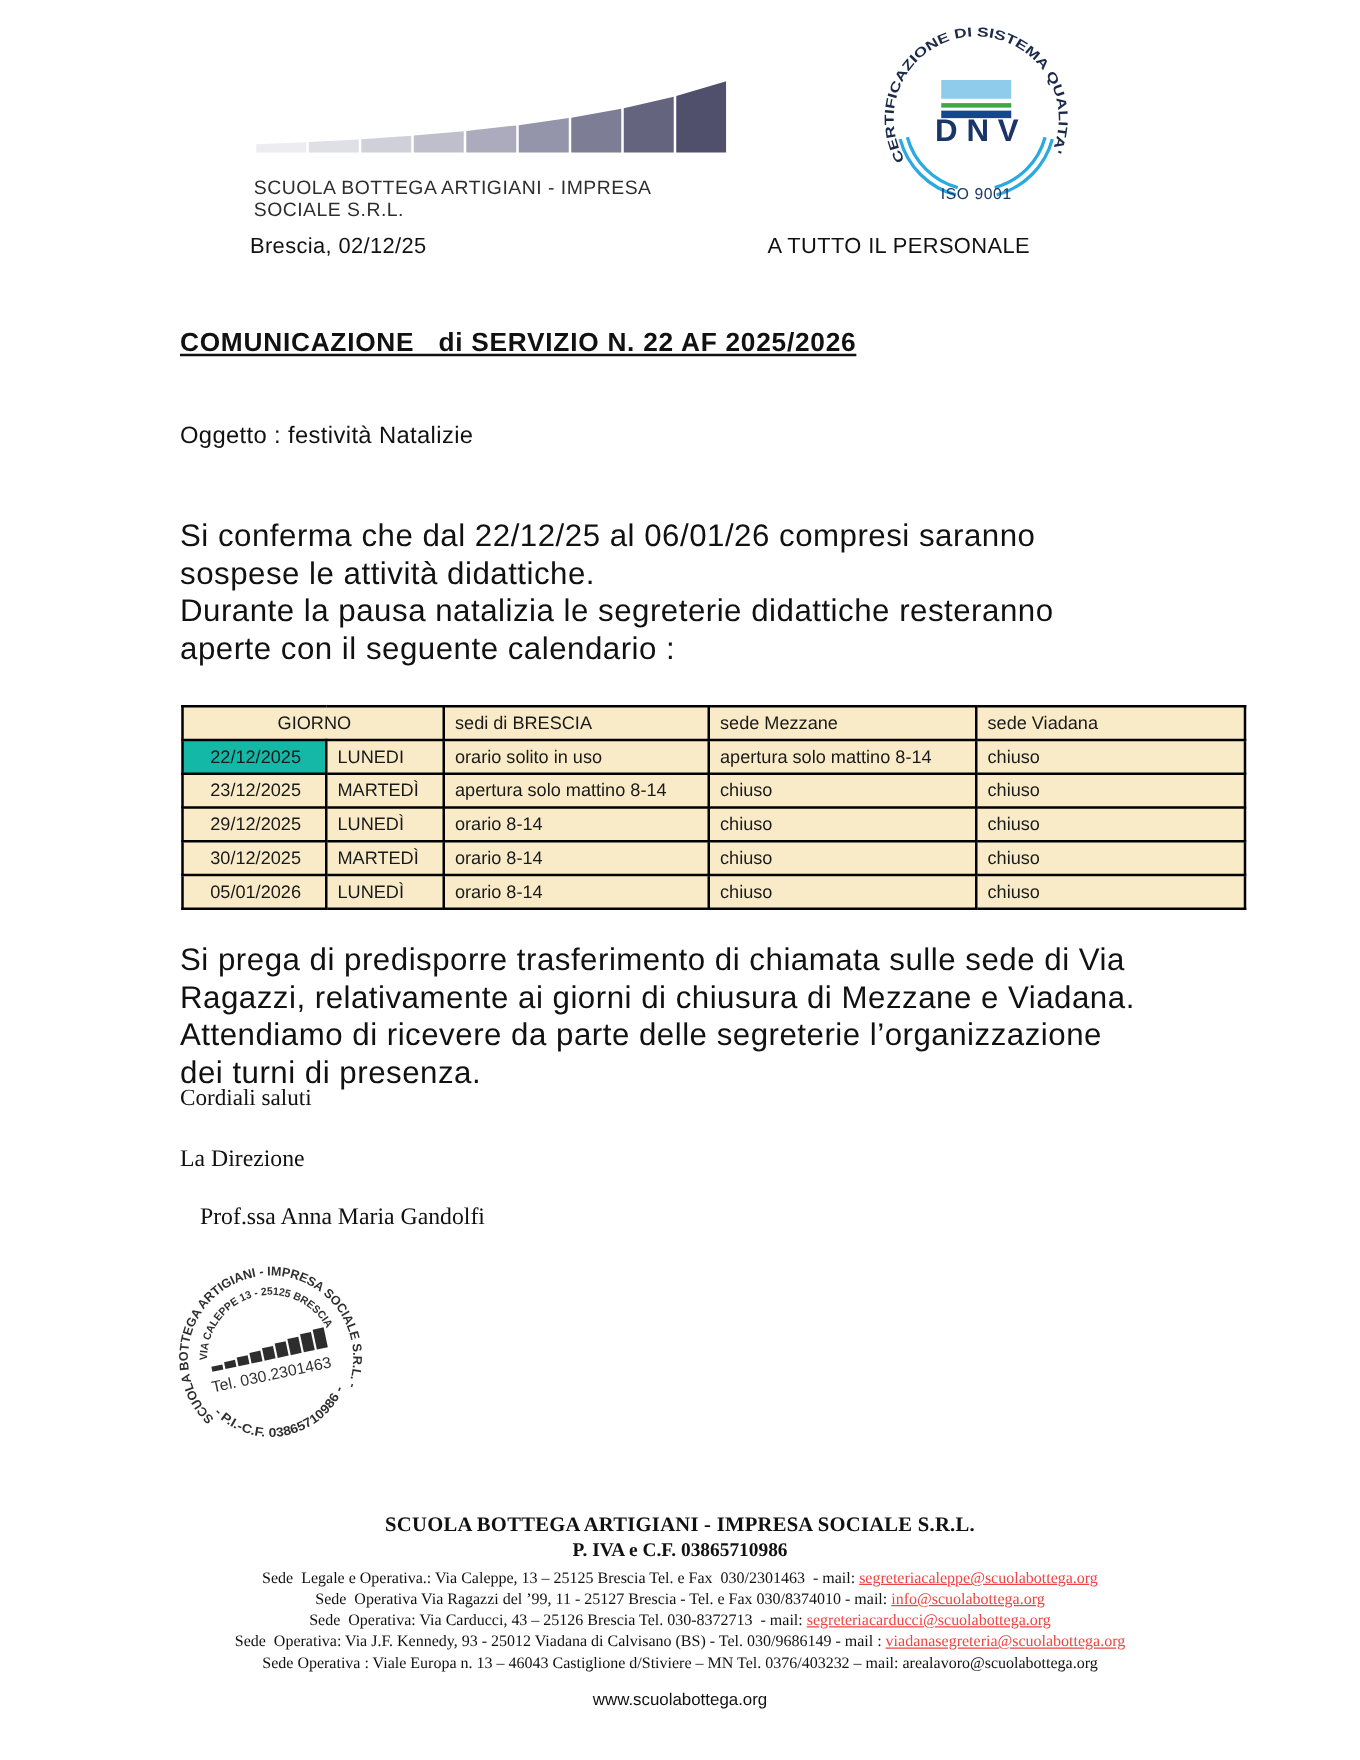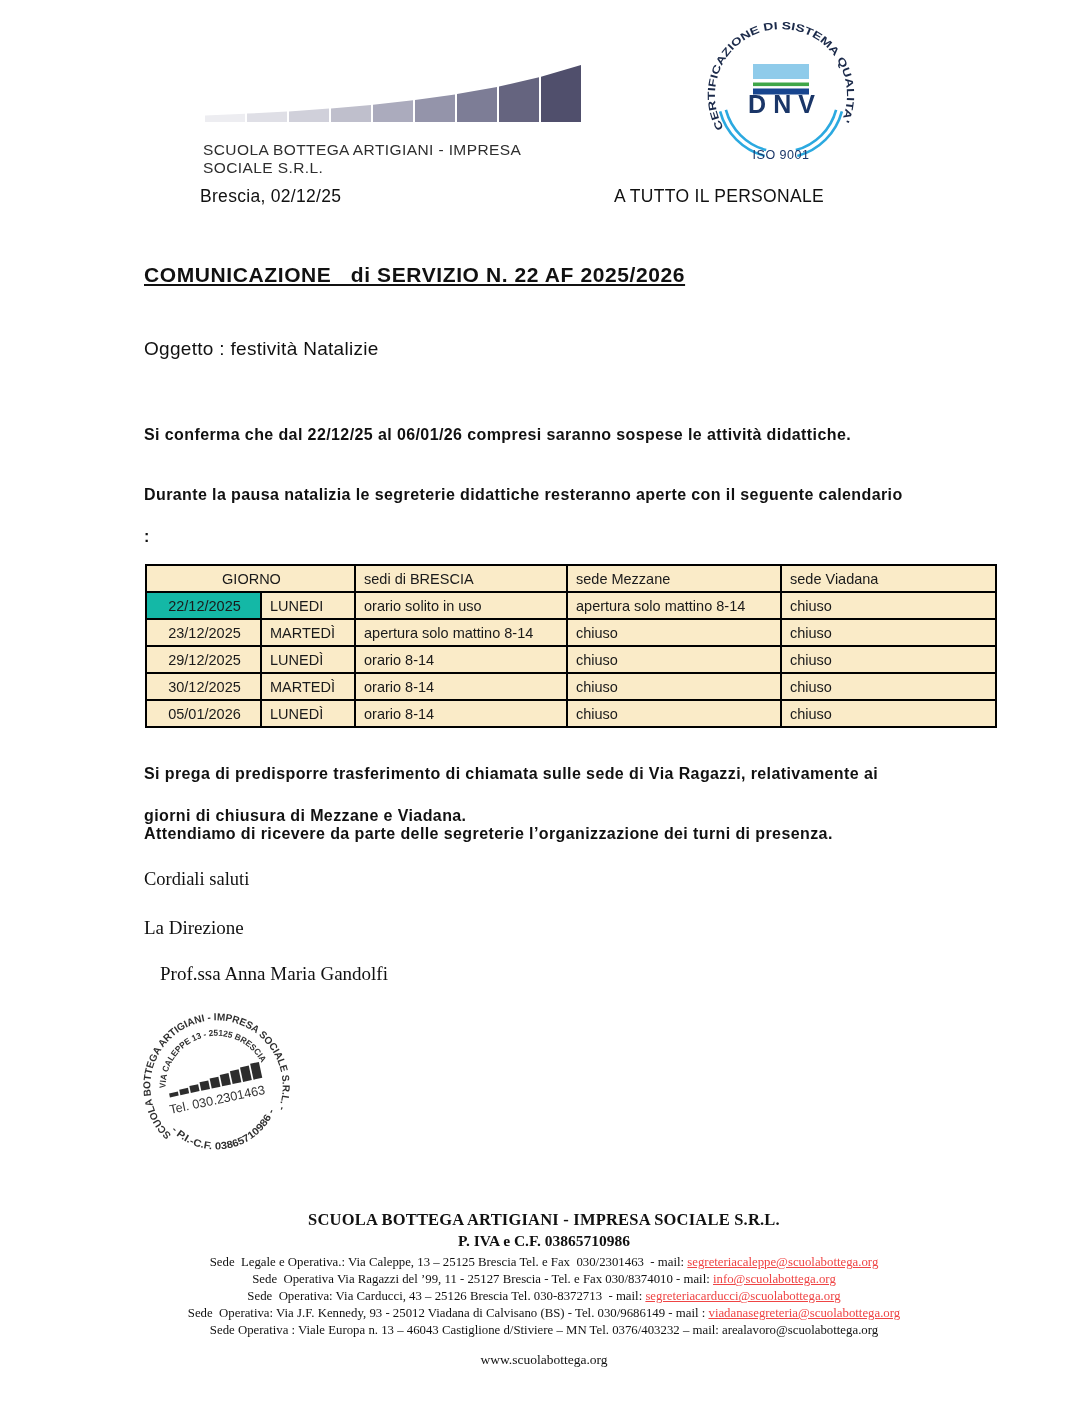--- a/index.html
+++ b/index.html
@@ -16,22 +16,22 @@
 
   
   .dateline{position:absolute;left:200px;top:186px;font-size:17.5px;letter-spacing:.3px;}
   .recipient{position:absolute;left:614px;top:186px;font-size:17.5px;letter-spacing:.3px;}
 
   .doc-title{position:absolute;left:144px;top:263px;font-size:21px;font-weight:bold;
              text-decoration:underline;letter-spacing:.6px;white-space:pre-wrap;}
 
   .subject{position:absolute;left:144px;top:338px;font-size:19px;letter-spacing:.3px;}
 
-  .para{position:absolute;left:144px;width:790px;font-size:16px;line-height:42px;
-        letter-spacing:.4px;white-space:normal;font-weight:bold;}
+  .para{position:absolute;left:144px;width:790px;font-size:25px;line-height:30px;
+        letter-spacing:.4px;white-space:normal;}
   .para.p1{top:414px;max-width:760px;}
   .para.p2{top:474px;max-width:760px;}
   .para.p3{top:753px;max-width:770px;}
   .para.p4{top:813px;max-width:770px;}
 
   
   .cal-table{position:absolute;left:145px;top:564px;border-collapse:collapse;
              font-size:14.5px;color:#1a1a1a;}
   .cal-table td{border:2px solid #000;background:#FAEBC8;height:25px;
                 padding:0 6px 0 8px;vertical-align:middle;}
@@ -53,21 +53,21 @@
 
   
   .footer{position:absolute;left:0;top:1210px;width:1088px;text-align:center;
           font-family:"Liberation Serif",serif;color:#111;}
   .footer-company{font-size:16.5px;font-weight:bold;letter-spacing:.2px;}
   .footer-piva{font-size:15.5px;font-weight:bold;margin-top:2px;}
   .footer-line{font-size:12.8px;line-height:17px;white-space:pre-wrap;}
   .footer-lines{margin-top:4px;}
   .footer-link{color:#ef4444;text-decoration:underline;cursor:pointer;}
   .website{position:absolute;left:0;top:1352px;width:1088px;text-align:center;
-           font-family:Liberation Serif, serif;font-size:13.5px;}
+           font-family:Liberation Sans, sans-serif;font-size:13.5px;}
 </style>
 </head>
 <body>
 
 <div class="page">
 
   <div class="logo-block">
     <svg width="378" height="62" viewBox="0 0 378 62">
       <polygon points="2,60 2,53.4 42,51.7 42,60" fill="#ededf1"></polygon>
       <polygon points="44,60 44,51.6 84,49.5 84,60" fill="#dfdfe6"></polygon>

